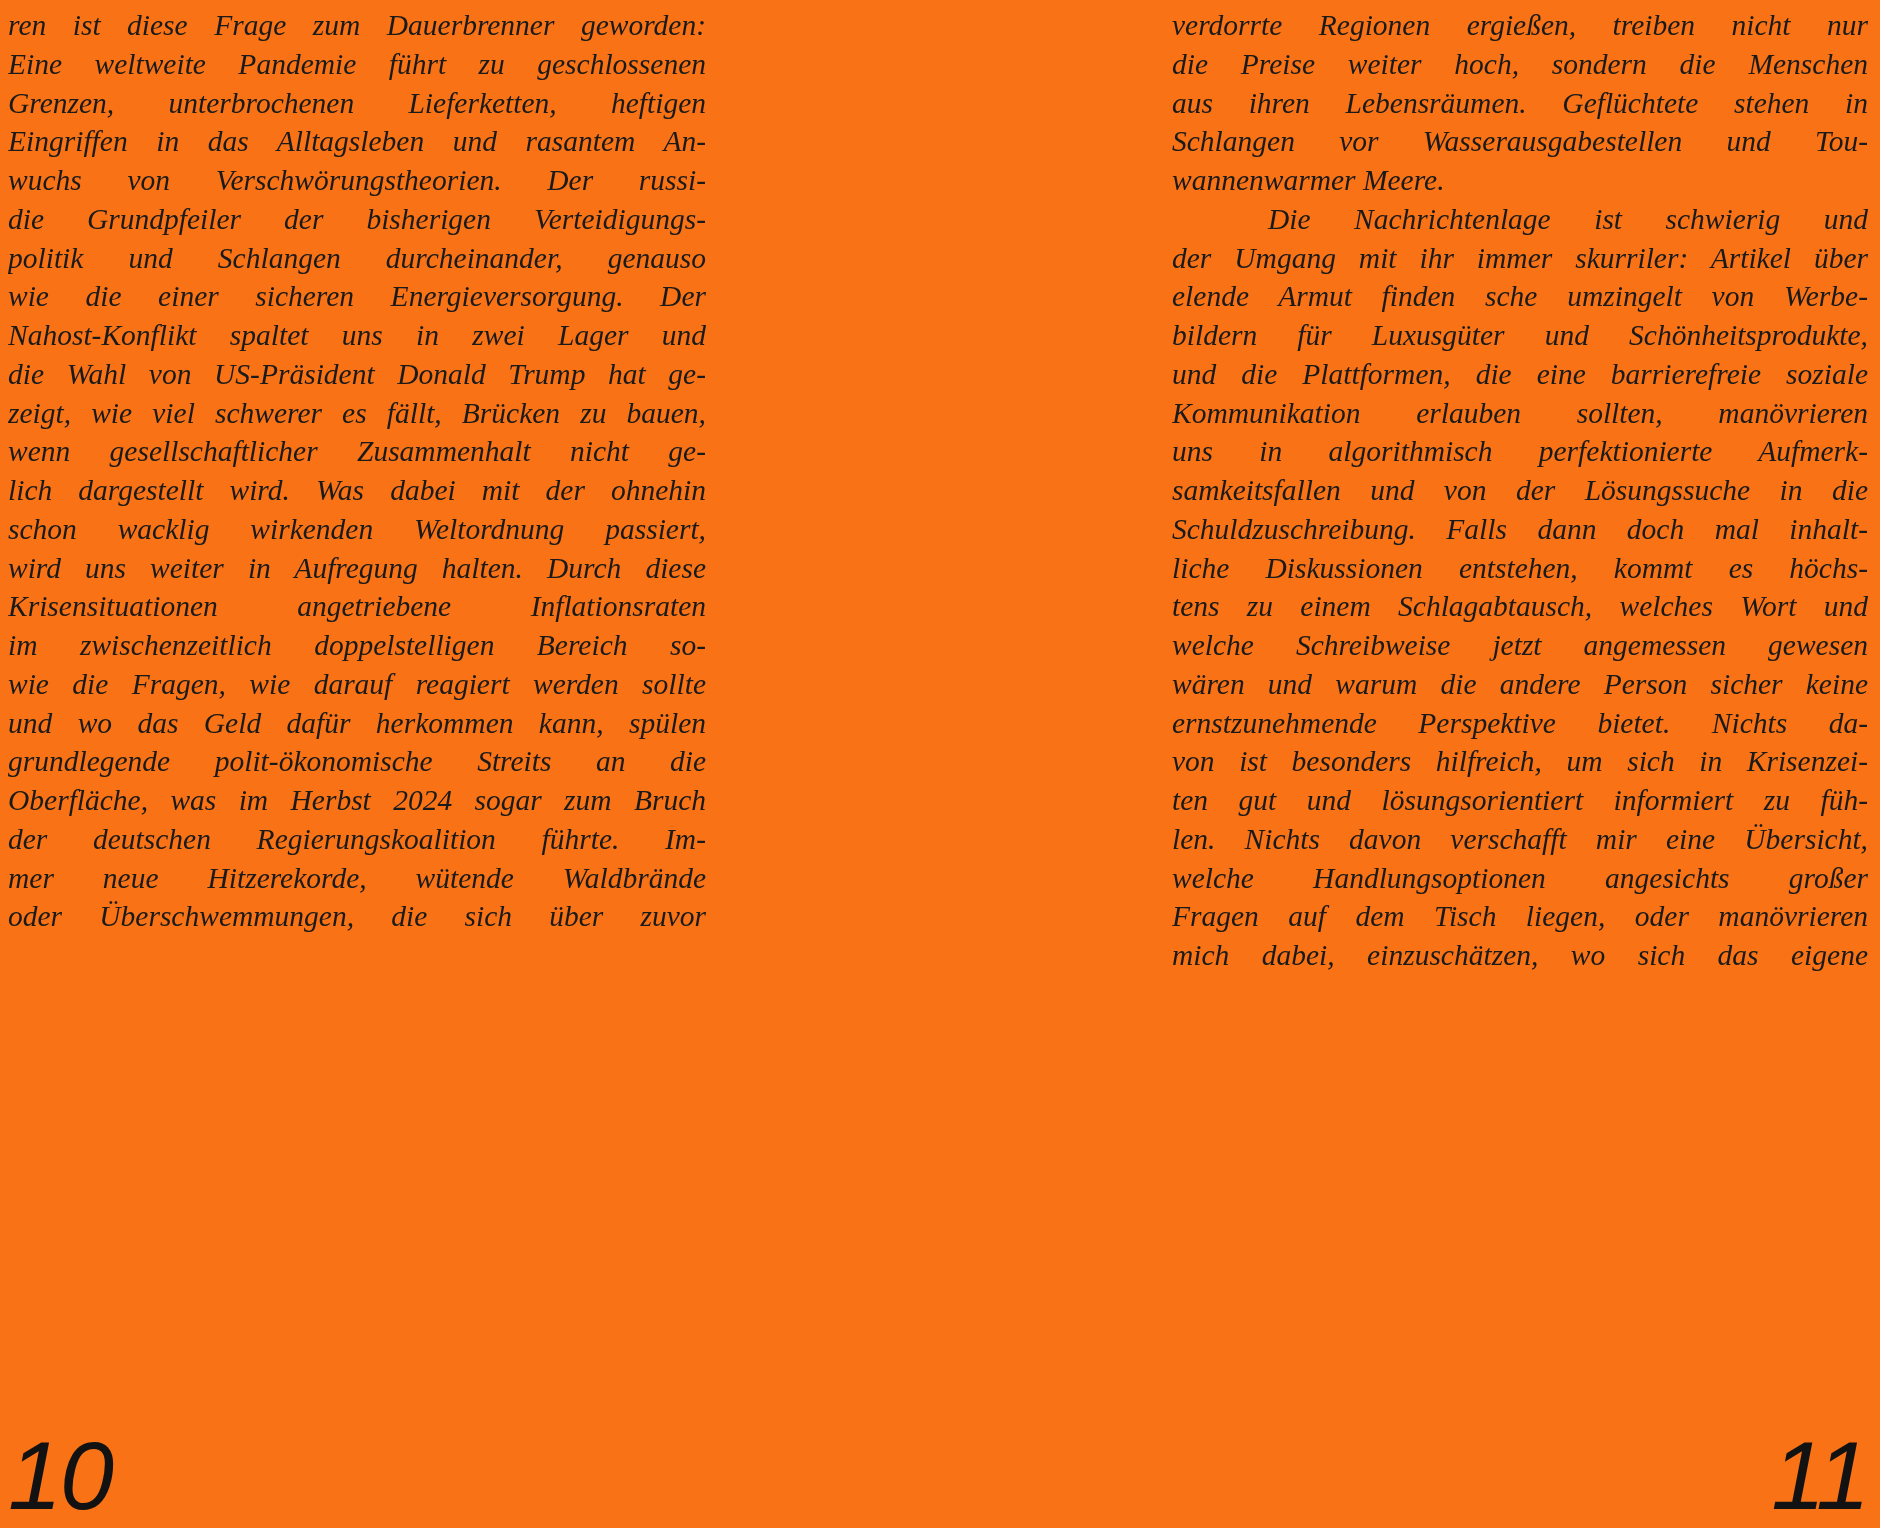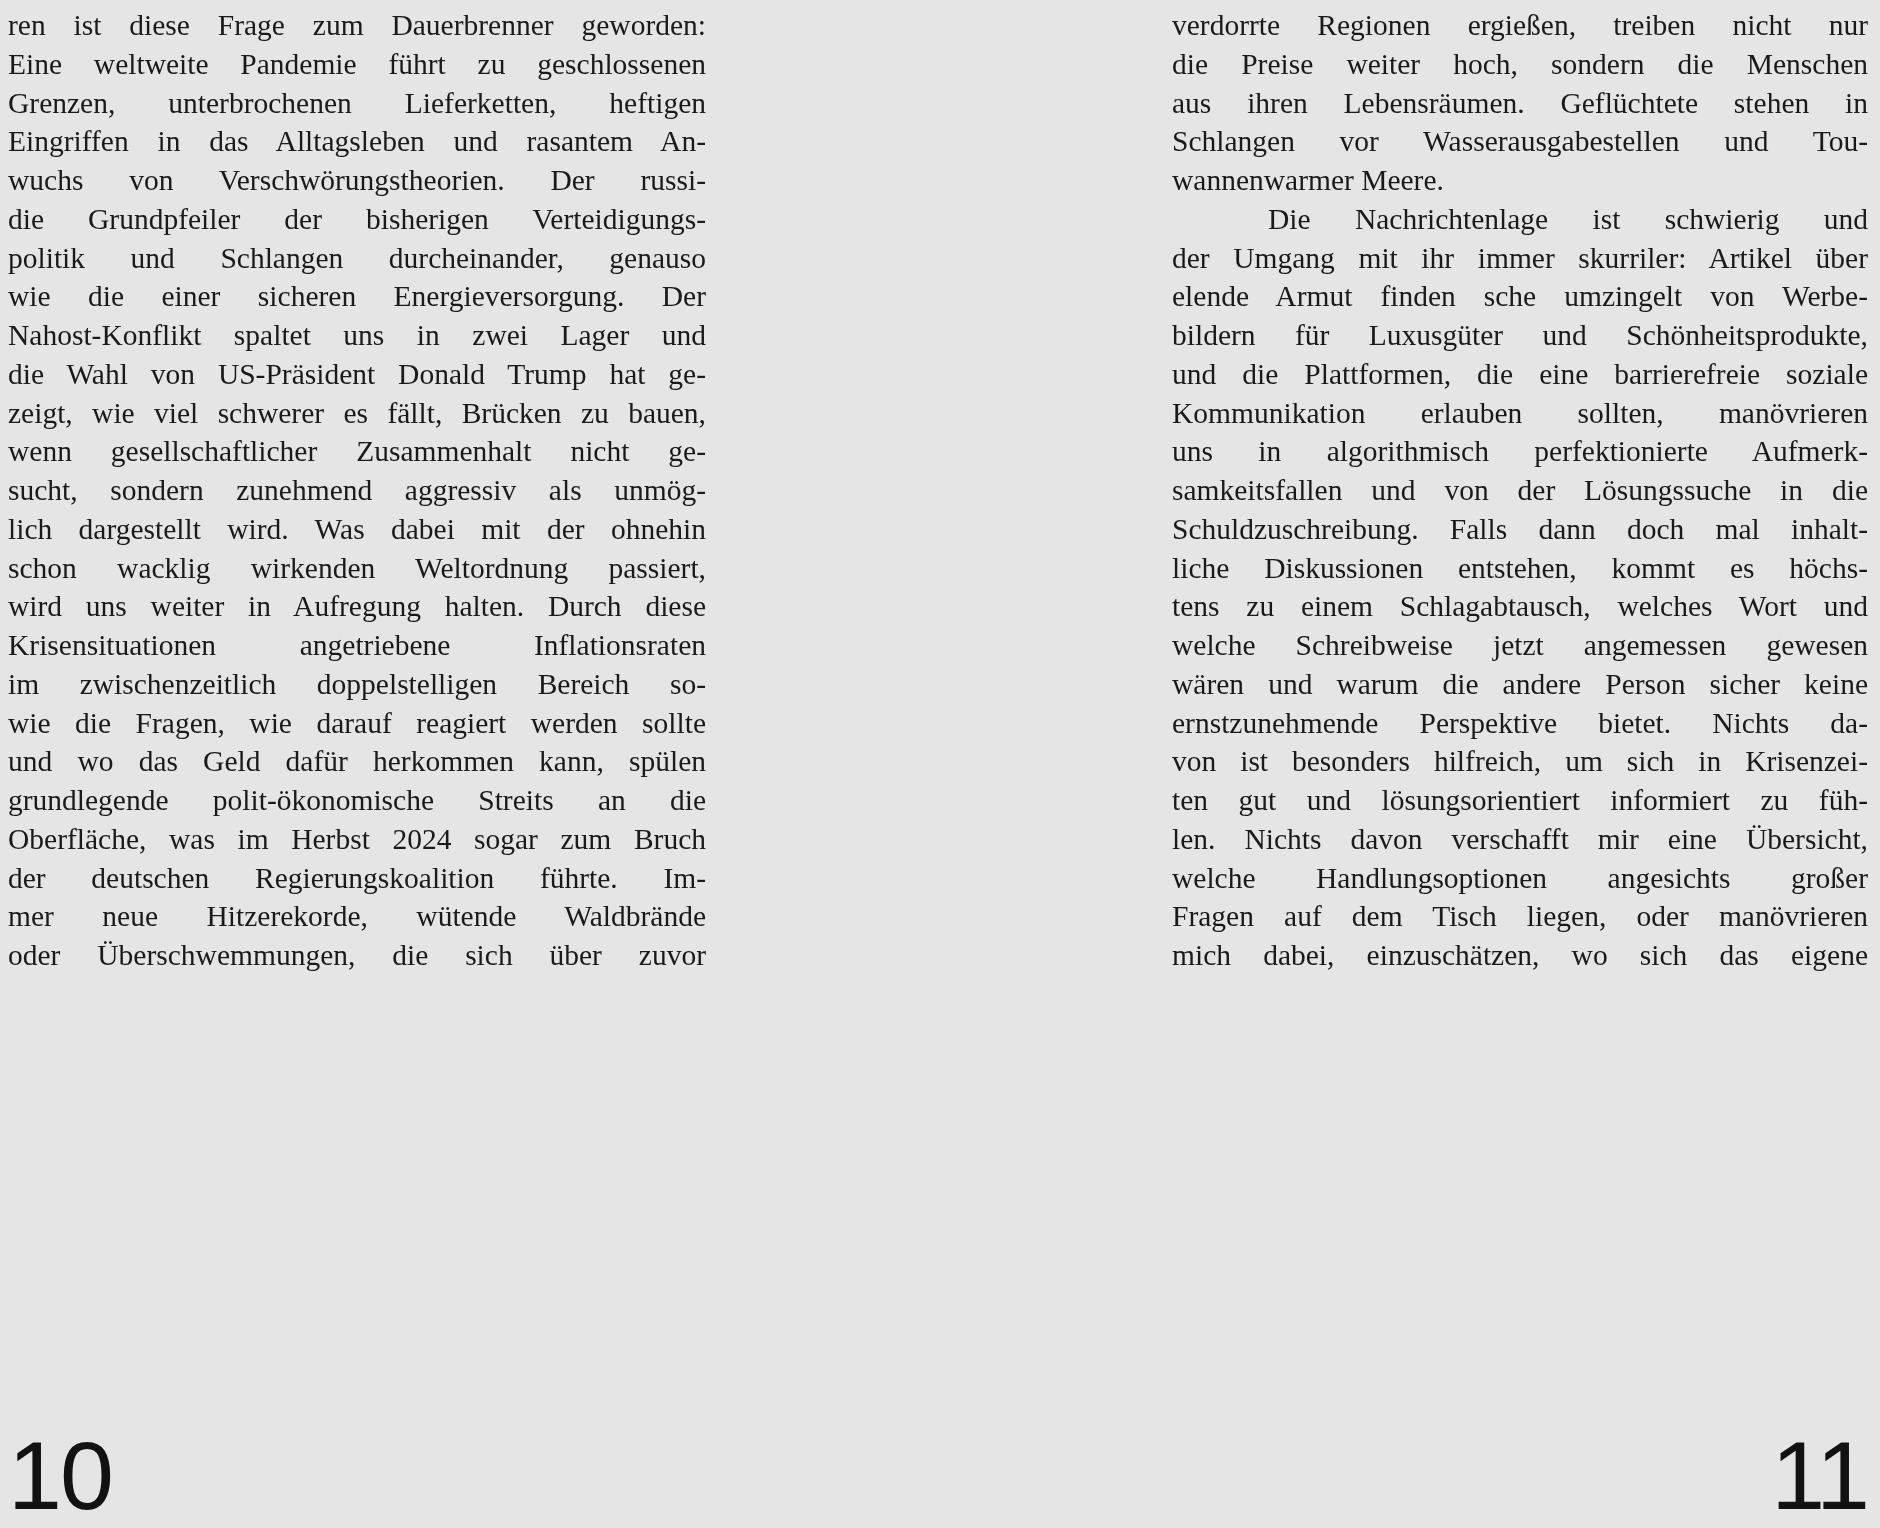--- a/index.html
+++ b/index.html
@@ -10,21 +10,22 @@
     width: 1880px;
     height: 1528px;
     background: #ffffff;
     overflow: hidden;
     position: relative;
     font-family: "Liberation Serif", "DejaVu Serif", serif;
   }
   .spread {
     position: absolute;
     inset: 0;
-    background: #e5e5e5;
+    background: #f97316;
+    font-style: italic;
   }
   .text-column {
     position: absolute;
     top: 6px;
     color: #1a1a1a;
     font-size: 29.5px;
     line-height: 38.75px;
   }
   .text-column.left-col {
     left: 8px;
@@ -77,21 +78,20 @@
       <div class="line">Grenzen, unterbrochenen Lieferketten, heftigen</div>
       <div class="line">Eingriffen in das Alltagsleben und rasantem An-</div>
       <div class="line">wuchs von Verschwörungstheorien. Der russi-</div>
       <div class="line">die Grundpfeiler der bisherigen Verteidigungs-</div>
       <div class="line">politik und Schlangen durcheinander, genauso</div>
       <div class="line">wie die einer sicheren Energieversorgung. Der</div>
       <div class="line">Nahost-Konflikt spaltet uns in zwei Lager und</div>
       <div class="line">die Wahl von US-Präsident Donald Trump hat ge-</div>
       <div class="line">zeigt, wie viel schwerer es fällt, Brücken zu bauen,</div>
       <div class="line">wenn gesellschaftlicher Zusammenhalt nicht ge-</div>
-      <div class="line">sucht, sondern zunehmend aggressiv als unmög-</div>
       <div class="line">lich dargestellt wird. Was dabei mit der ohnehin</div>
       <div class="line">schon wacklig wirkenden Weltordnung passiert,</div>
       <div class="line">wird uns weiter in Aufregung halten. Durch diese</div>
       <div class="line">Krisensituationen angetriebene Inflationsraten</div>
       <div class="line">im zwischenzeitlich doppelstelligen Bereich so-</div>
       <div class="line">wie die Fragen, wie darauf reagiert werden sollte</div>
       <div class="line">und wo das Geld dafür herkommen kann, spülen</div>
       <div class="line">grundlegende polit-ökonomische Streits an die</div>
       <div class="line">Oberfläche, was im Herbst 2024 sogar zum Bruch</div>
       <div class="line">der deutschen Regierungskoalition führte. Im-</div>

